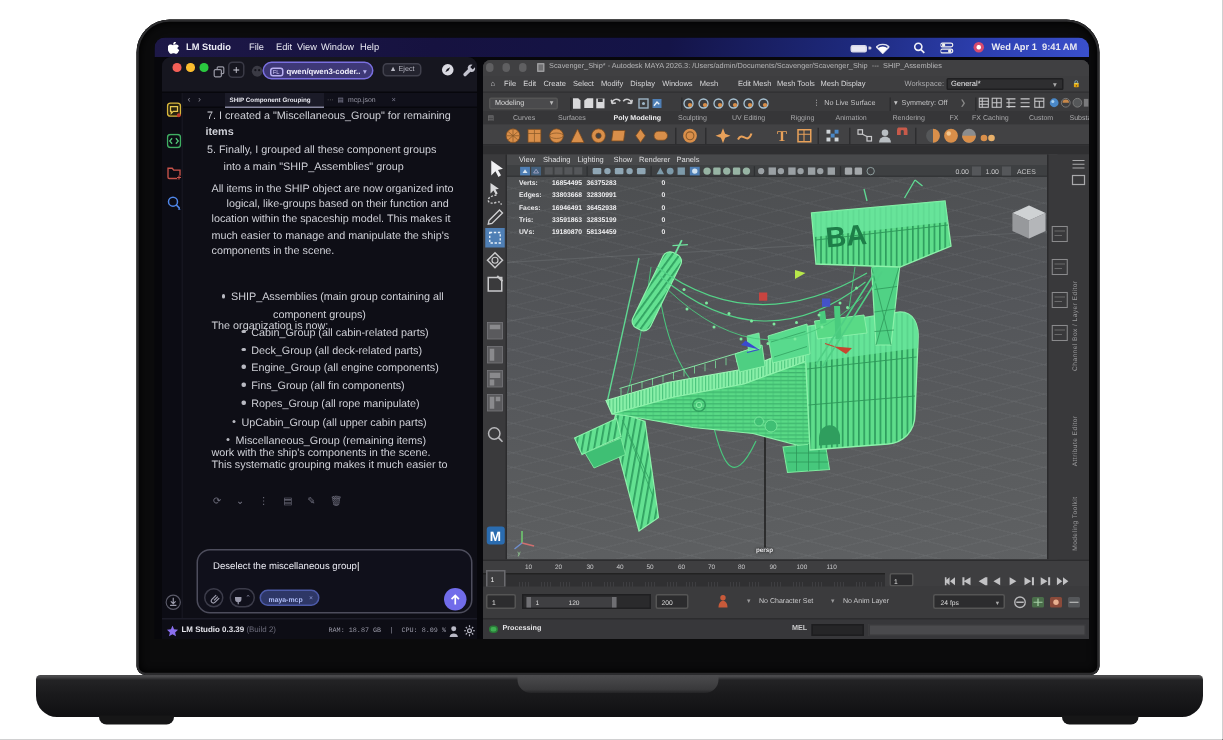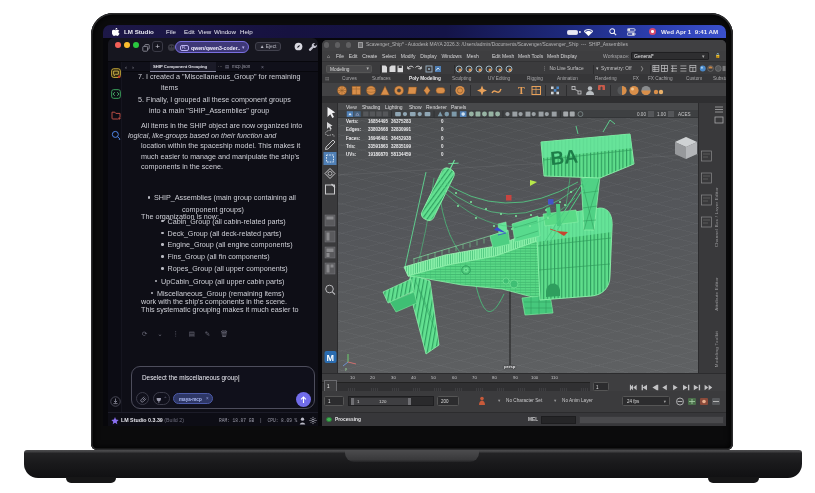--- a/index.html
+++ b/index.html
@@ -145,36 +145,36 @@
             <path d="M9.2 11.6l1-2 1 2z" fill="#4f86e8"></path>
           </svg>
         <svg class="abs" style="left:2px;top:334px" width="11" height="11" viewBox="0 0 13 13">
             <circle cx="6.5" cy="6.5" r="5.6" fill="none" stroke="#5a5a68" stroke-width="0.9"></circle>
             <path d="M6.5 3v4.4M4.6 5.8 6.5 7.7 8.4 5.8M4 9h5" fill="none" stroke="#9a9aaa" stroke-width="0.9"></path>
           </svg>
       </div>
 
       <div class="abs" id="chat">
         <span class="ln" style="left:16px;top:0px;">7. I created a "Miscellaneous_Group" for remaining</span>
-        <span class="ln" style="left:39px;top:11px;">items</span>
+        <span class="ln" style="left:15px;top:11px;font-weight:bold;">items</span>
         <span class="ln" style="left:16px;top:23px;">5. Finally, I grouped all these component groups</span>
         <span class="ln" style="left:27px;top:33.5px;">into a main "SHIP_Assemblies" group</span>
         <span class="ln" style="left:19px;top:49px;text-align:center;">All items in the SHIP object are now organized into</span>
-        <span class="ln" style="left:6px;top:59.3px;font-style:italic;">logical, like-groups based on their function and</span>
+        <span class="ln" style="left:29px;top:59.3px;">logical, like-groups based on their function and</span>
         <span class="ln" style="left:19px;top:69.4px;">location within the spaceship model. This makes it</span>
         <span class="ln" style="left:19px;top:79.8px;">much easier to manage and manipulate the ship's</span>
         <span class="ln" style="left:19px;top:90.1px;">components in the scene.</span>
         <span class="ln" style="left:19px;top:105.5px;margin-top:34px;">The organization is now:</span>
         <span class="ln b" style="left:32px;top:121px;">SHIP_Assemblies (main group containing all</span>
         <span class="ln" style="left:32px;top:133px;padding-left:28px;">component groups)</span>
         <span class="ln b" style="left:45.5px;top:144.6px;">Cabin_Group (all cabin-related parts)</span>
         <span class="ln b" style="left:45.5px;top:156.7px;">Deck_Group (all deck-related parts)</span>
         <span class="ln b" style="left:45.5px;top:168.4px;">Engine_Group (all engine components)</span>
         <span class="ln b" style="left:45.5px;top:180.4px;">Fins_Group (all fin components)</span>
-        <span class="ln b" style="left:45.5px;top:192.4px;">Ropes_Group (all upper components)</span>
+        <span class="ln b" style="left:45.5px;top:192.4px;">Ropes_Group (all rope manipulate)</span>
         <span class="ln b" style="left:39px;top:204.5px;">UpCabin_Group (all upper cabin parts)</span>
         <span class="ln b" style="left:35px;top:216.5px;">Miscellaneous_Group (remaining items)</span>
         <span class="ln" style="left:19px;top:232.6px;">This systematic grouping makes it much easier to</span>
         <span class="ln" style="left:19px;top:225px;">work with the ship's components in the scene.</span>
         <span class="ln" style="left:20px;top:258px;font-size:6.5px;color:#6f6f7e;letter-spacing:4px;">⟳ ⌄ ⋮ ▤ ✎ 🗑</span>
       </div>
 
       <div class="abs" style="left:23px;top:328px;width:184px;height:43px;background:#10101b;border:1px solid #4d4d5c;border-radius:9px;">
         <span class="abs" style="left:10px;top:6.5px;font-size:6.4px;color:#e9e9f1;white-space:nowrap;">Deselect the miscellaneous group<span style="color:#fff;">|</span></span>
         <span class="abs" style="left:4px;top:25px;width:13px;height:13px;border:1px solid #3c3c4a;border-radius:50%;"></span>

